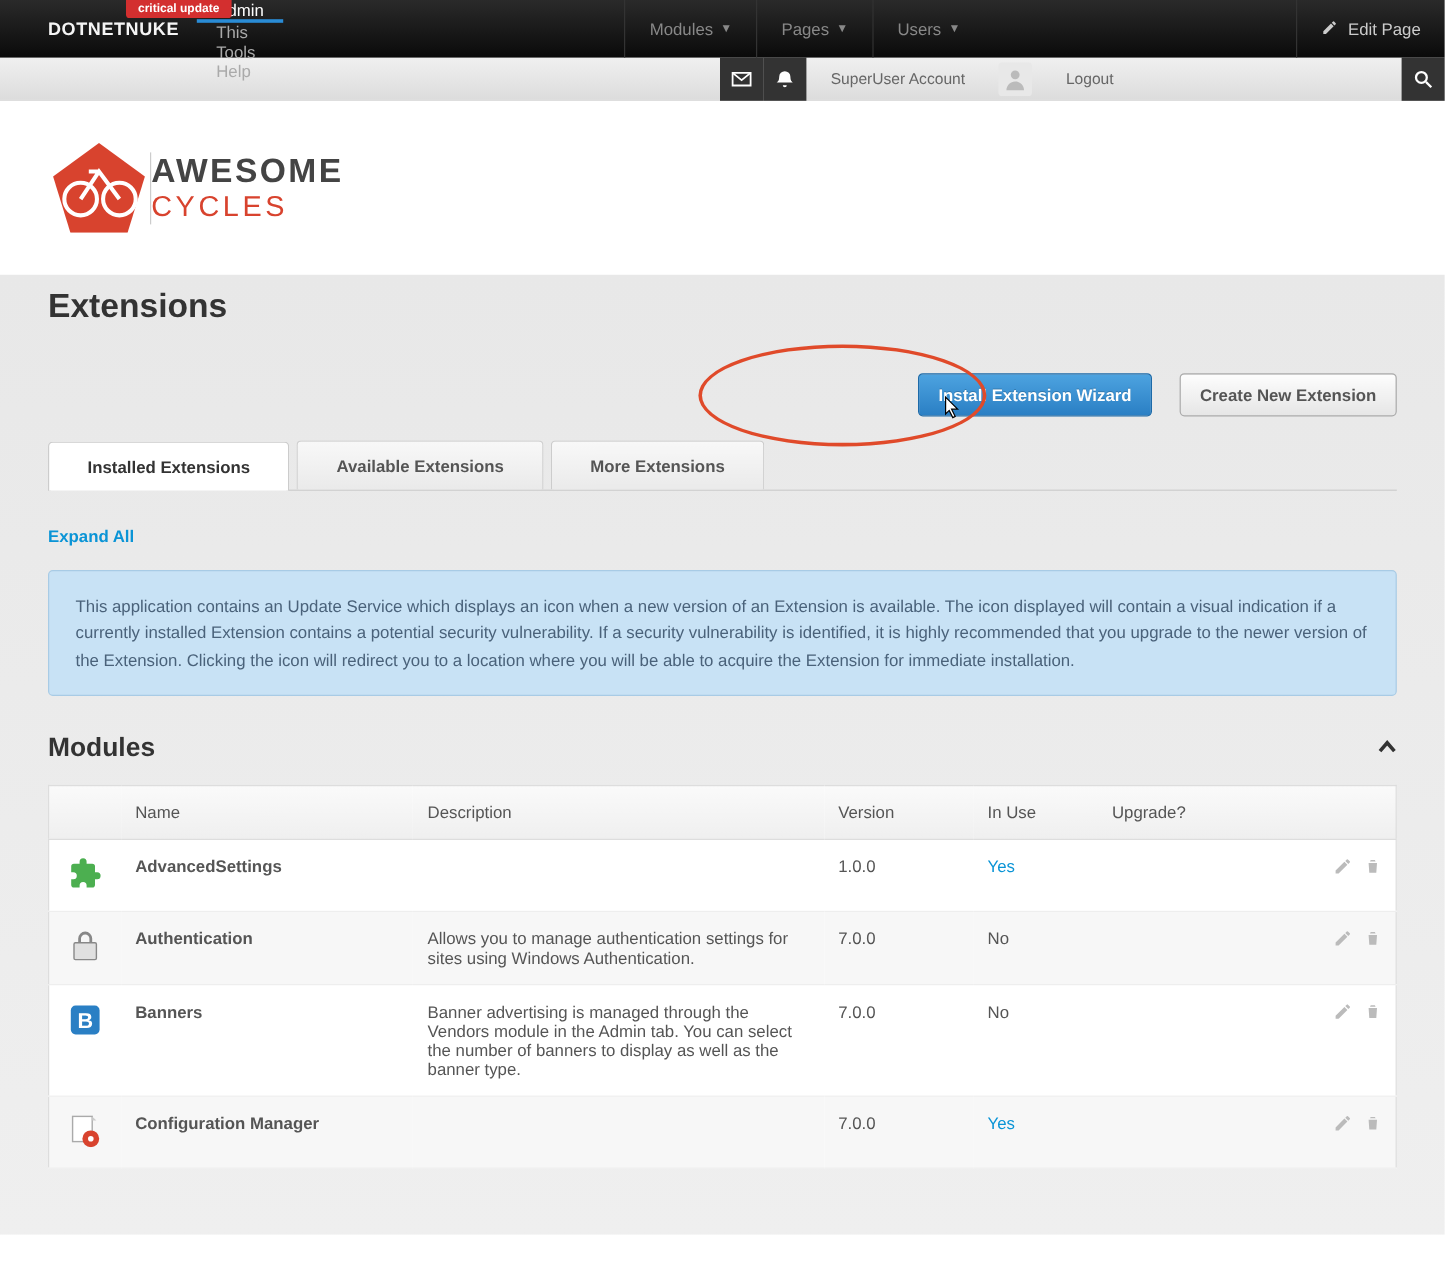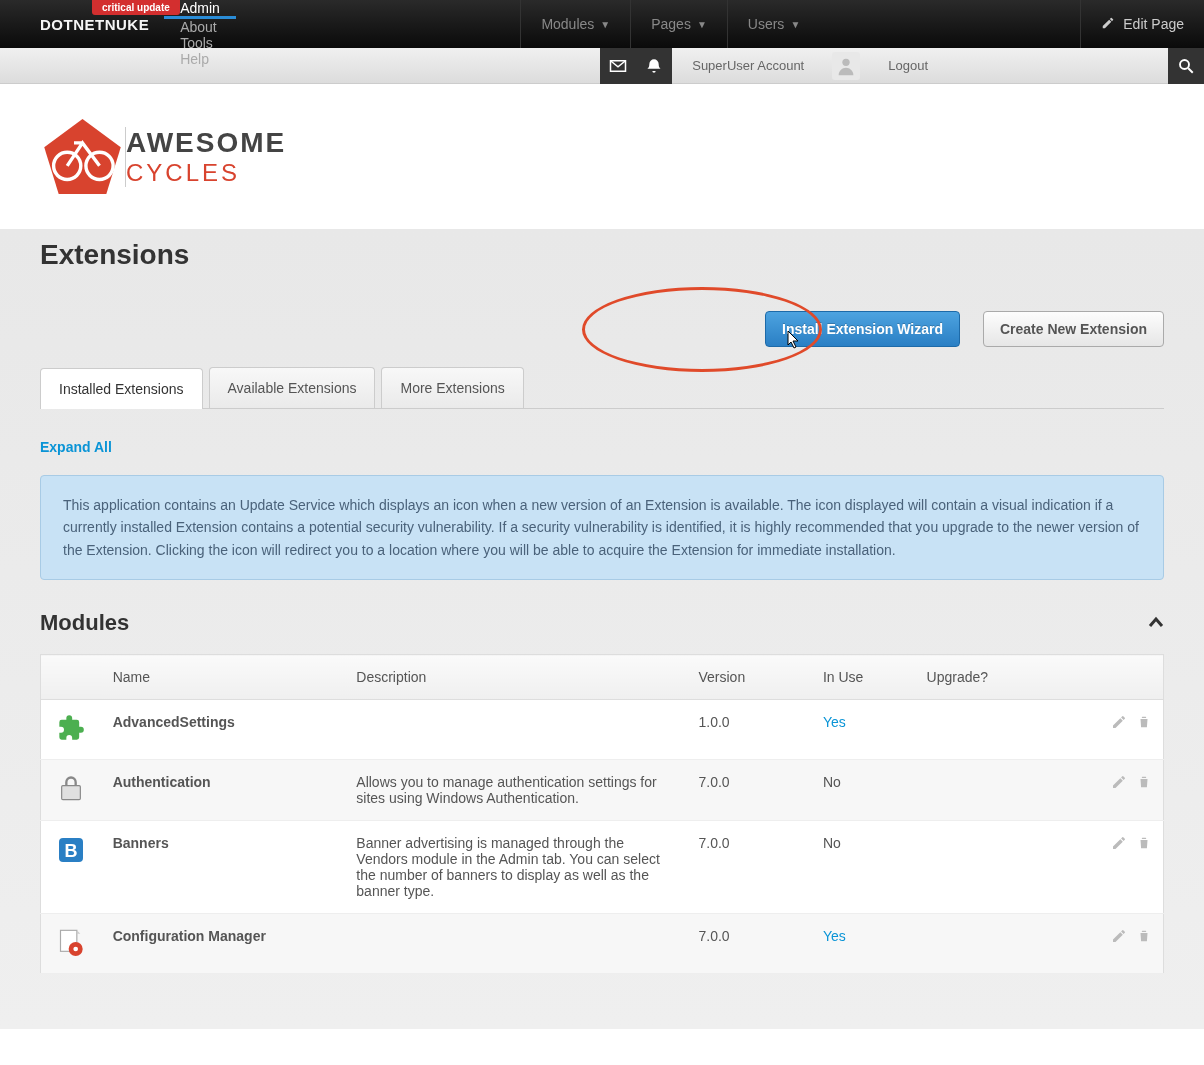--- a/index.html
+++ b/index.html
@@ -1,20 +1,20 @@
 <!DOCTYPE html>
 <html><head>
 <meta charset="utf-8">
 <style>
   * { box-sizing: border-box; margin: 0; padding: 0; }
   body { font-family: Arial, Helvetica, sans-serif; font-size: 14px; color: #333; background: #fff; width: 1204px; }
   
   
   .topbar { background: linear-gradient(#2a2a2a, #0a0a0a); height: 48px; display: flex; align-items: center; color: #aaa; position: relative; }
-  .critical-badge { position: absolute; top: 0; left: 92px; background: #d32f2f; color: #fff; font-size: 10px; padding: 2px 10px; border-radius: 0 0 3px 3px; font-weight: bold; }
+  .critical-badge { position: absolute; top: 0; left: 105px; background: #d32f2f; color: #fff; font-size: 10px; padding: 2px 10px; border-radius: 0 0 3px 3px; font-weight: bold; }
   .dnn-logo { color: #f5f5f5; font-weight: bold; font-size: 15px; padding: 0 15px 0 40px; letter-spacing: 0.5px; text-transform: uppercase; }
   .topbar-menu { display: flex; height: 100%; flex-direction: column; }
   .topbar-item { padding: 0 16px; display: flex; align-items: center; color: #aaa; cursor: pointer; height: 100%; font-size: 14px; }
   .topbar-item.active { border-bottom: 3px solid #2a8cd6; color: #fff; }
   .topbar-spacer { flex: 1; }
   .topbar-dropdown { padding: 0 20px; display: flex; align-items: center; color: #888; cursor: pointer; border-left: 1px solid #333; height: 100%; }
   .caret { margin-left: 6px; font-size: 10px; }
   .edit-page { padding: 12px 20px; display: flex; align-items: center; color: #ccc; border-left: 1px solid #333; height: 100%; cursor: pointer; }
   .edit-icon { margin-right: 8px; }
   
@@ -39,21 +39,21 @@
   .page-title { font-size: 28px; font-weight: bold; color: #333; margin-bottom: 40px; }
   
   .action-row { display: flex; justify-content: flex-end; gap: 23px; margin-bottom: 20px; position: relative; }
   .btn { padding: 9px 16px; border-radius: 4px; font-weight: bold; font-size: 14px; cursor: pointer; border: 1px solid #aaa; background: linear-gradient(#fdfdfd, #e6e6e6); color: #555; }
   .btn.primary { background: linear-gradient(#4da3e0, #2a7fc4); border-color: #1d6aa8; color: #fff; text-shadow: 0 -1px 0 rgba(0,0,0,0.2); }
   .highlight-oval { position: absolute; border: 3px solid #e04a2a; border-radius: 50%; width: 240px; height: 85px; top: -24px; left: 542px; pointer-events: none; }
   .cursor-img { position: absolute; top: 18px; left: 746px; pointer-events: none; }
   
   
   .tabs { display: flex; gap: 6px; border-bottom: 1px solid #ccc; }
-  .tab { padding: 12px 18px; background: linear-gradient(#f8f8f8, #eaeaea); border: 1px solid #ccc; border-bottom: none; border-radius: 4px 4px 0 0; font-weight: normal; color: #555; cursor: pointer; }
+  .tab { padding: 12px 32px; background: linear-gradient(#f8f8f8, #eaeaea); border: 1px solid #ccc; border-bottom: none; border-radius: 4px 4px 0 0; font-weight: bold; color: #555; cursor: pointer; }
   .tab.active { background: #fff; color: #333; position: relative; top: 1px; }
   
   .expand-all { color: #0a94d6; font-weight: bold; margin: 30px 0 20px; cursor: pointer; display: inline-block; }
   
   .info-box { background: #c8e2f5; border: 1px solid #a8cbe5; border-radius: 4px; padding: 18px 22px; color: #4a627a; line-height: 1.6; margin-bottom: 30px; }
   
   .section-header { display: flex; justify-content: space-between; align-items: center; margin-bottom: 18px; }
   .section-title { font-size: 22px; color: #333; }
   .collapse-icon { cursor: pointer; }
   
@@ -76,21 +76,21 @@
   .col-upgrade { width: 155px; }
 </style>
 </head>
 <body>
 
 <div class="topbar">
   <div class="critical-badge">critical update</div>
   <div class="dnn-logo">DotNetNuke</div>
   <div class="topbar-menu">
     <div class="topbar-item active">Admin</div>
-    <div class="topbar-item">About</div>
+    <div class="topbar-item">This</div>
     <div class="topbar-item">Tools</div>
     <div class="topbar-item">Help</div>
   </div>
   <div class="topbar-spacer"></div>
   <div class="topbar-dropdown">
     <span>Modules</span>
       <span class="caret">▼</span>
   </div>
   <div class="topbar-dropdown">
     <span>Pages</span>

